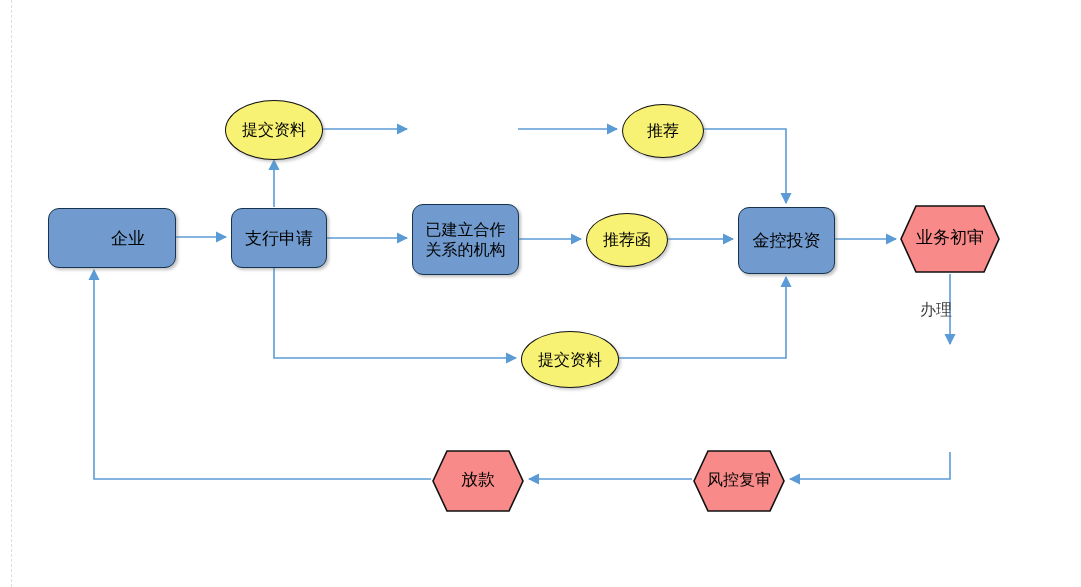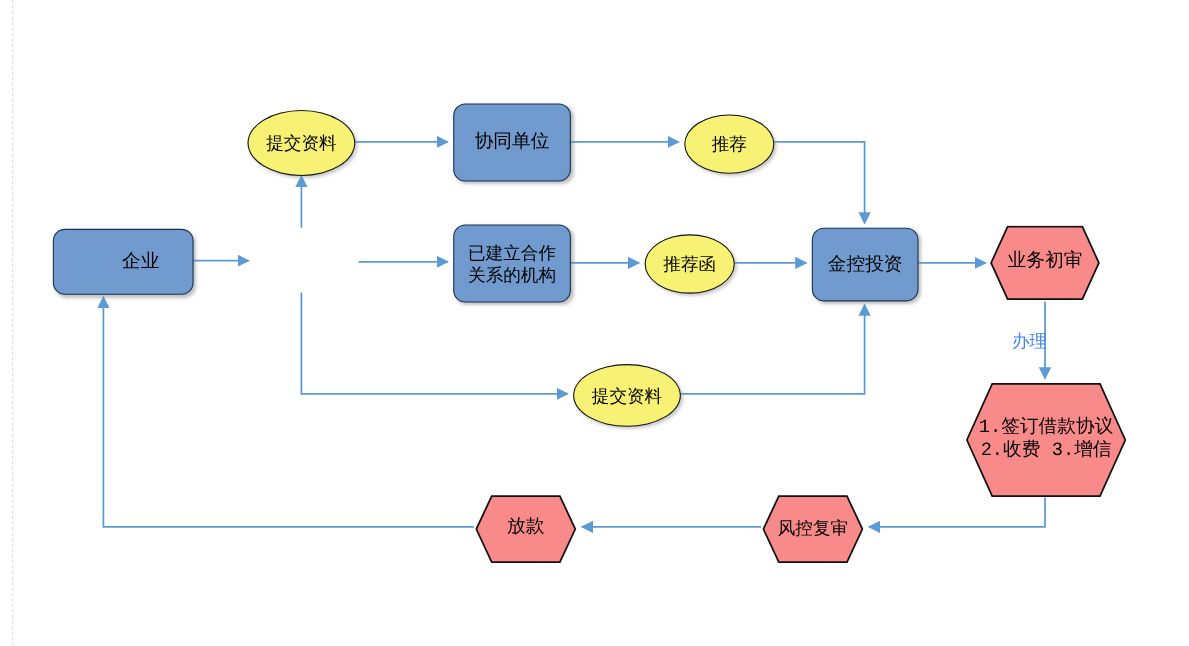--- a/index.html
+++ b/index.html
@@ -64,21 +64,21 @@
     white-space: pre-line;
     z-index: 3;
     font-family: Liberation Mono, monospace;
   }
   .hex-label {
     position: relative;
     z-index: 4;
   }
   .edge-label {
     position: absolute;
-    color: #3b82f6;
+    color: #404040;
     z-index: 4;
     white-space: nowrap;
   }
   .guide {
     position: absolute;
     border-left: 1px dashed #dcdde0;
     z-index: 1;
   }
 </style>
 </head>
@@ -123,50 +123,43 @@
       <path d="M 950 452 L 950 479 L 790 479"></path>
 
       <path d="M 692 479 L 529 479"></path>
 
       <path d="M 431 479 L 94 479 L 94 270"></path>
     </g>
   </svg>
 
   <div class="node node-rect" style="left:48px; top:208px; width:94px; height:58px; font-size:17px;padding-left:32px;">企业</div>
 
+  <div class="node node-rect" style="left:231px; top:208px; width:94px; height:58px; font-size:17px;">支行申请</div>
 
   <div class="node node-ellipse" style="left:225px; top:100px; width:96px; height:58px; font-size:16px;">提交资料</div>
 
-  <div class="node node-rect" style="left:412px; top:94px; width:105px; height:69px; font-size:17px;">协同单位</div>
 
   <div class="node node-ellipse" style="left:622px; top:104px; width:80px; height:52px; font-size:16px;">推荐</div>
 
   <div class="node node-rect" style="left:412px; top:204px; width:105px; height:69px; font-size:16px;">已建立合作
 关系的机构</div>
 
   <div class="node node-ellipse" style="left:586px; top:213px; width:80px; height:52px; font-size:16px;">推荐函</div>
 
   <div class="node node-ellipse" style="left:521px; top:331px; width:96px; height:55px; font-size:16px;">提交资料</div>
 
   <div class="node node-rect" style="left:738px; top:207px; width:95px; height:65px; font-size:17px;">金控投资</div>
 
   <div class="hex-wrap" style="left:900px; top:205px; width:100px; height:68px; font-size:17px;">
     <svg class="hex-shape" viewBox="0 0 100 68" preserveAspectRatio="none">
       <polygon points="16,1 84,1 99,34 84,67 16,67 1,34" fill="#f98a8a" stroke="#111111" stroke-width="1.6"></polygon>
     </svg>
     <span class="hex-label">业务初审</span>
   </div>
 
-  <div class="hex-wrap" style="left:878px; top:348px; width:146px; height:104px; font-size:17px;">
-    <svg class="hex-shape" viewBox="0 0 146 104" preserveAspectRatio="none">
-      <polygon points="24,1 122,1 145,52 122,103 24,103 1,52" fill="#f98a8a" stroke="#111111" stroke-width="1.6"></polygon>
-    </svg>
-    <span class="hex-label">1.签订借款协议
-2.收费    3.增信</span>
-  </div>
 
   <div class="hex-wrap" style="left:693px; top:450px; width:92px; height:62px; font-size:16px;">
     <svg class="hex-shape" viewBox="0 0 92 62" preserveAspectRatio="none">
       <polygon points="15,1 77,1 91,31 77,61 15,61 1,31" fill="#f98a8a" stroke="#111111" stroke-width="1.6"></polygon>
     </svg>
     <span class="hex-label">风控复审</span>
   </div>
 
   <div class="hex-wrap" style="left:432px; top:450px; width:92px; height:62px; font-size:17px;">
     <svg class="hex-shape" viewBox="0 0 92 62" preserveAspectRatio="none">

